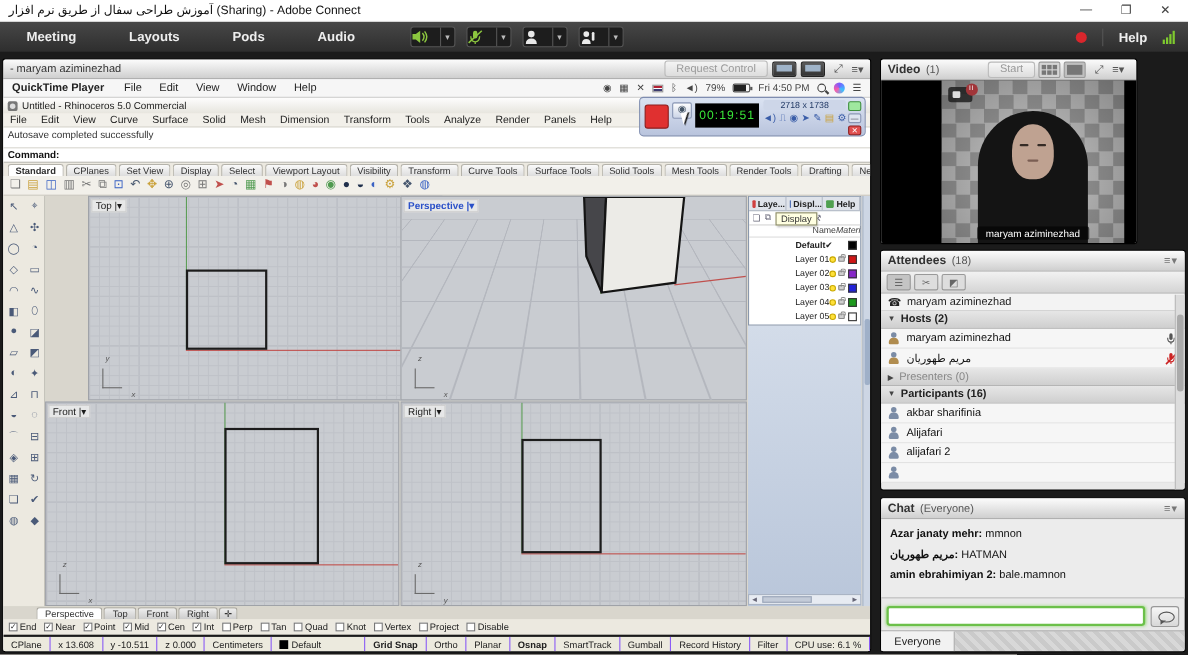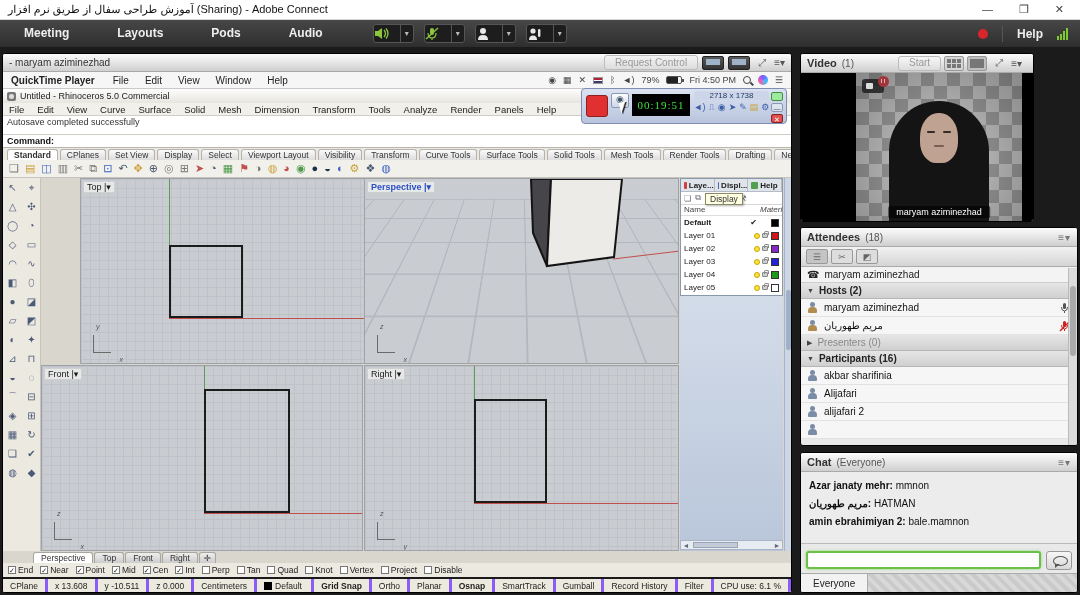--- a/index.html
+++ b/index.html
@@ -95,21 +95,21 @@
   .axline-v { position:absolute; width:1px; background:#5d9e57; }
   .shape-rect { position:absolute; border:2px solid #1c1c1c; }
   .axiswidget { position:absolute; left:12px; bottom:10px; width:26px; height:26px; }
   .axiswidget::before { content:""; position:absolute; left:0; bottom:0; width:1px; height:18px; background:#6a6a6a; }
   .axiswidget::after  { content:""; position:absolute; left:0; bottom:0; width:18px; height:1px; background:#6a6a6a; }
   .axiswidget .ax-v { position:absolute; left:3px; top:-4px; font-size:7px; color:#555; font-style:italic; }
   .axiswidget .ax-h { position:absolute; right:-4px; bottom:-10px; font-size:7px; color:#555; font-style:italic; }
 
   
   .side { position:absolute; left:677px; top:0; width:103px; height:100%; background:linear-gradient(#dfe6f0,#b9c6da); }
-  .lpanel { position:absolute; left:0; top:0; width:103px; height:118px; background:#fff; border:1px solid #8a98ac; font-size:8px; color:#222; }
+  .lpanel { position:absolute; left:0; top:0; width:103px; height:118px; background:#fff; border:1px solid #8a98ac; font-size:8px; color:#222;text-align:right; }
   .ltabs { display:flex; height:13px; background:#dfe3ea; border-bottom:1px solid #b5bcc8; }
   .ltabs span { flex:1; display:flex; align-items:center; gap:2px; padding-left:3px; border-right:1px solid #b5bcc8; white-space:nowrap; overflow:hidden; }
   .ltabic { width:7px; height:7px; border-radius:1px; display:inline-block; }
   .ltoolrow { height:13px; border-bottom:1px solid #d5d5d5; display:flex; align-items:center; gap:4px; padding-left:3px; color:#667; font-size:8px; }
   .lhdr { height:11px; display:flex; border-bottom:1px solid #ddd; color:#444; }
   .lhdr b { font-weight:normal; }
   .lhdr .n { flex:1; padding-left:3px; } .lhdr .m { width:22px;font-style:italic; }
   .lrow { height:13px; display:flex; align-items:center; padding:0 3px; }
   .lrow .lname { flex:1; white-space:nowrap; }
   .lrow.cur .lname { font-weight:bold; }
@@ -128,31 +128,31 @@
   
   .vp-tabs { position:absolute; left:0; top:462px; width:100%; height:12px; display:flex; align-items:flex-end; padding-left:30px; font-size:8.5px; color:#333; background:#d9d6cd; }
   .vp-tabs span { background:linear-gradient(#eee,#ccc); border:1px solid #a8a69e; border-bottom:none; border-radius:3px 3px 0 0; padding:0 7px; margin-right:1px; }
   .vp-tabs span.active { background:#fff; }
   .vp-tabs .plus { padding:0 4px; }
   .osnap { position:absolute; left:0; top:474px; width:100%; height:14px; background:#ece9e0; display:flex; align-items:center; gap:7px; padding-left:5px; font-size:8.5px; color:#222; }
   .osnap label { display:flex; align-items:center; gap:2px; }
   .cbx { width:8px; height:8px; border:1px solid #777; background:#fff; font-size:7px; line-height:8px; text-align:center; color:#222; }
   .cbx.checked::before { content:"✓"; }
   .statusbar { position:absolute; left:0; top:488px; width:100%; height:15px; background:#eceade; border-top:2px solid #1a1a1a; display:flex; font-size:8.5px; color:#222; }
-  .statusbar .seg { border-right:3px solid #8b5cf6; display:flex; align-items:center; justify-content:center; padding:0 7px; white-space:nowrap; }
+  .statusbar .seg { border-right:1px solid #8b5cf6; display:flex; align-items:center; justify-content:center; padding:0 7px; white-space:nowrap; }
   .statusbar .seg.on { font-weight:bold; }
   .statusbar .seg.grow { flex:1; justify-content:flex-start; gap:3px; }
   .blk { width:8px; height:8px; background:#000; display:inline-block; }
 
   
   .recorder { position:absolute; left:578px; top:16px; width:206px; height:36px; background:linear-gradient(#dbe3f2,#b9c4dd); border:1px solid #7f8db0; border-radius:4px; display:flex; z-index:20; }
   .rec-stop { width:22px; height:22px; background:#e03030; border:1px solid #8c1f1f; border-radius:3px; margin:6px 3px 0 4px; }
   .rec-cam { width:18px; height:15px; margin-top:4px; background:linear-gradient(#fdfdfd,#cdd6e8); border:1px solid #8a97b5; border-radius:2px; font-size:9px; text-align:center; color:#456; position:relative; }
   .cursor-arrow { position:absolute; left:8px; top:8px; width:0; height:0; border-left:7px solid #fff; border-bottom:11px solid transparent; filter:drop-shadow(1px 1px 0 #000); transform:rotate(-15deg); }
-  .rec-lcd { width:58px; height:22px; background:#000; margin:5px 2px 0 3px; color:#39e639; font-family:Liberation Serif, serif; font-size:11px; text-align:center; line-height:22px; letter-spacing:1px; }
+  .rec-lcd { width:58px; height:22px; background:#000; margin:5px 2px 0 3px; color:#39e639; font-family:Liberation Sans, sans-serif; font-size:11px; text-align:center; line-height:22px; letter-spacing:1px; }
   .rec-mid { display:flex; flex-direction:column; flex:1; }
   .rec-size { font-size:8px; color:#223a66; background:#cdd6e8; text-align:center; margin:2px 2px 0 2px; border-radius:2px; }
   .rec-tools { display:flex; gap:3px; justify-content:center; font-size:9px; color:#3a5da8; margin-top:2px; }
   .rec-winbtns { display:flex; flex-direction:column; gap:2px; padding:3px 3px 0 0; }
   .rec-winbtns i { width:12px; height:9px; border-radius:2px; display:block; font-style:normal; font-size:7px; text-align:center; line-height:9px; }
   .rwb-g { background:#9fe89f; border:1px solid #3f8f3f; } .rwb-m { background:#dde4f0; border:1px solid #8a97b5; color:#445; } .rwb-x { background:#e05050; border:1px solid #8c1f1f; color:#fff; }
 
   
   .video-pod { left:800px; top:53px; width:234px; height:169px; }
   .vstart { margin-left:44px; font-size:10px; color:#999; background:linear-gradient(#f7f7f7,#ddd); border:1px solid #bbb; border-radius:3px; padding:0 10px; display:flex; align-items:center; gap:4px; height:15px;flex-direction:column; }

